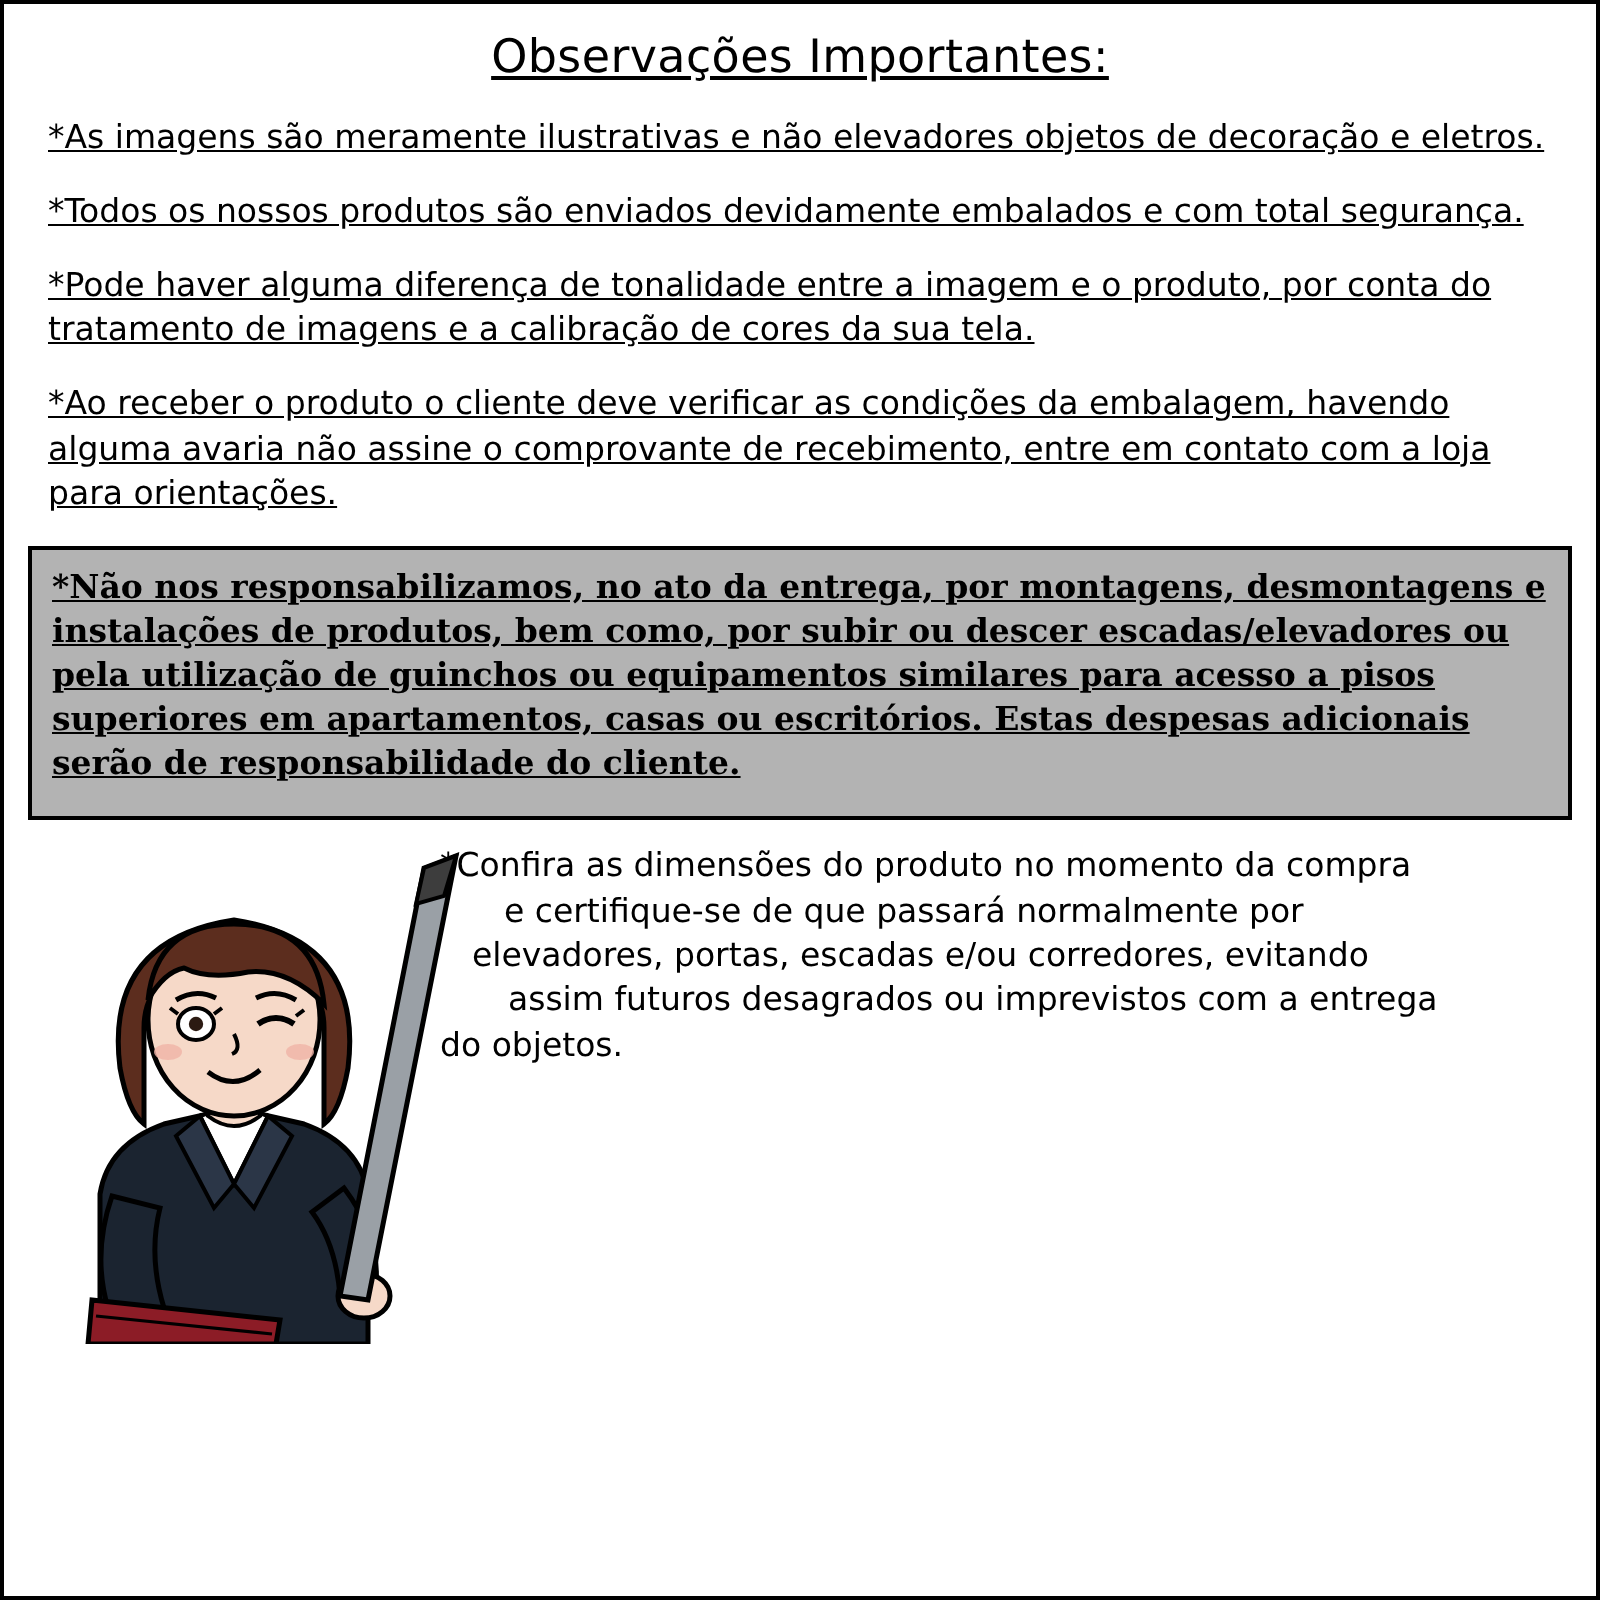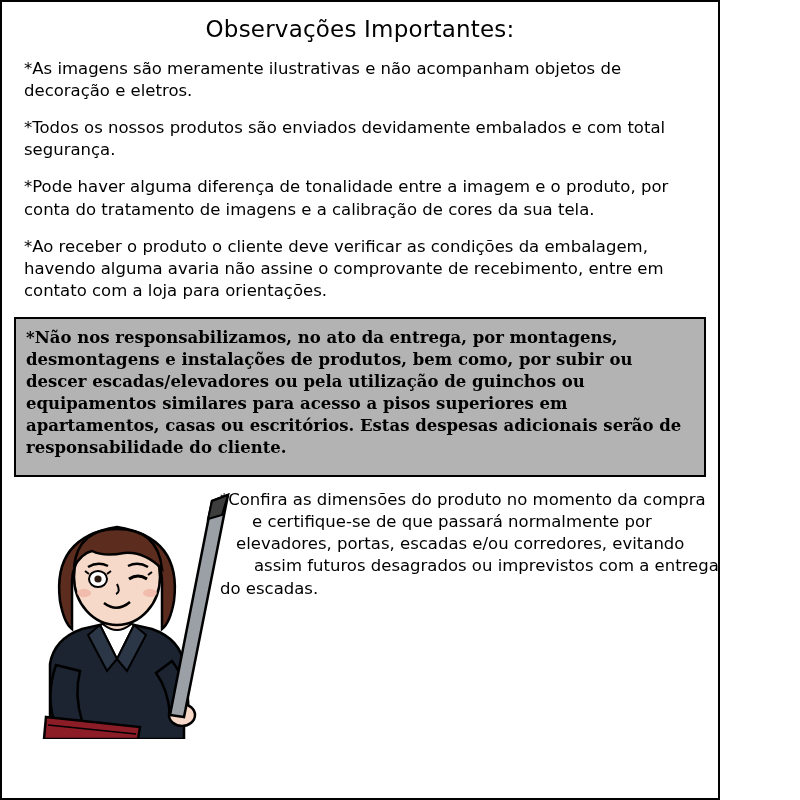--- a/index.html
+++ b/index.html
@@ -9,25 +9,26 @@
   body {
     width: 800px;
     height: 800px;
     background: #ffffff;
     font-family: "DejaVu Sans", sans-serif;
     color: #000000;
     overflow: hidden;
   }
   .page {
     position: relative;
-    width: 720px;
+    width: 800px;
     height: 800px;
     box-sizing: border-box;
     border: 2px solid #000000;
     background: #ffffff;
+    text-decoration: underline;
   }
   .title {
     text-align: center;
     font-size: 23px;
     font-weight: 400;
     margin: 14px 0 16px 0;
     letter-spacing: 0.2px;
   }
   .notes {
     padding: 0 18px 0 22px;
@@ -88,38 +89,38 @@
   }
 </style>
 </head>
 <body>
 
 <div class="page">
 
   <h1 class="title">Observações Importantes:</h1>
 
   <div class="notes">
-    <p class="note">*As imagens são meramente ilustrativas e não acompanham objetos de decoração e eletros.</p>
+    <p class="note">*As imagens são meramente ilustrativas e não elevadores objetos de decoração e eletros.</p>
     <p class="note">*Todos os nossos produtos são enviados devidamente embalados e com total segurança.</p>
     <p class="note">*Pode haver alguma diferença de tonalidade entre a imagem e o produto, por conta do tratamento de imagens e a calibração de cores da sua tela.</p>
     <p class="note">*Ao receber o produto o cliente deve verificar as condições da embalagem, havendo alguma avaria não assine o comprovante de recebimento, entre em contato com a loja para orientações.</p>
   </div>
 
   <div class="highlight-box">
     <p>*Não nos responsabilizamos, no ato da entrega, por montagens, desmontagens e instalações de produtos, bem como, por subir ou descer escadas/elevadores ou pela utilização de guinchos ou equipamentos similares para acesso a pisos superiores em apartamentos, casas ou escritórios. Estas despesas adicionais serão de responsabilidade do cliente.</p>
   </div>
 
   <div class="bottom">
 
     <div class="bottom-text">
       <div class="l1">*Confira as dimensões do produto no momento da compra</div>
       <div class="l2">e certifique-se de que passará normalmente por</div>
       <div class="l3">elevadores, portas, escadas e/ou corredores, evitando</div>
       <div class="l4">assim futuros desagrados ou imprevistos com a entrega</div>
-      <div class="l5">do escadas.</div>
+      <div class="l5">do objetos.</div>
     </div>
 
     <svg class="character" viewBox="0 0 210 250">
 
       <path d="M38 250 L38 175 Q42 150 70 140 L105 132 L140 140 Q168 150 172 175 L172 250 Z" fill="#1b2430" stroke="#000" stroke-width="2.5"></path>
 
       <path d="M88 136 L105 170 L122 136 L105 130 Z" fill="#ffffff" stroke="#000" stroke-width="2"></path>
 
       <path d="M88 136 L105 170 L95 182 L76 146 Z" fill="#2b3647" stroke="#000" stroke-width="2"></path>
       <path d="M122 136 L105 170 L115 182 L134 146 Z" fill="#2b3647" stroke="#000" stroke-width="2"></path>

